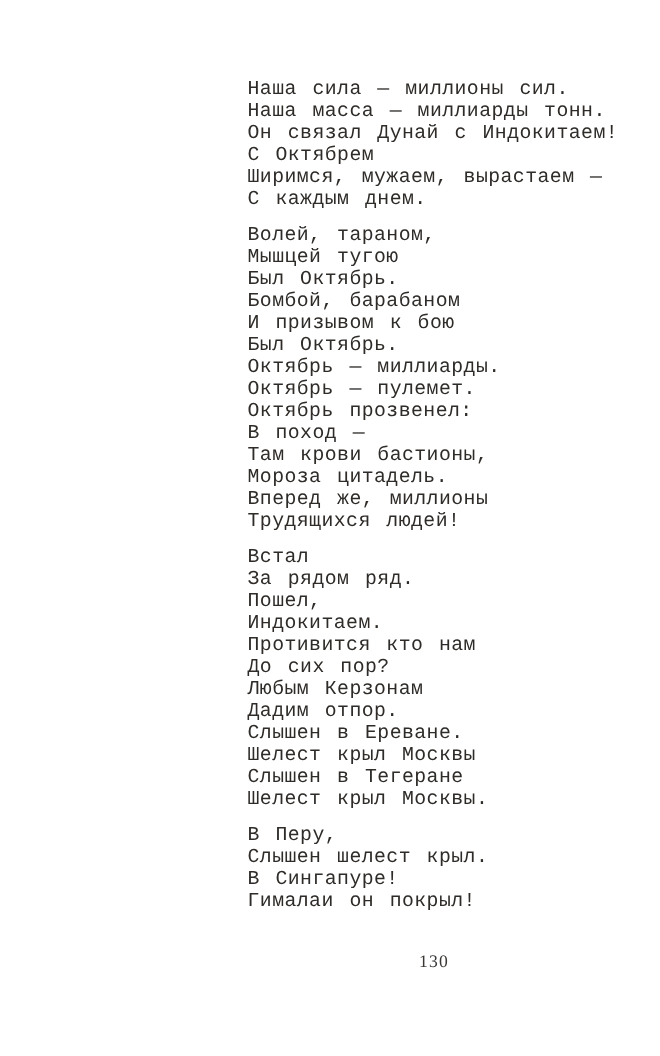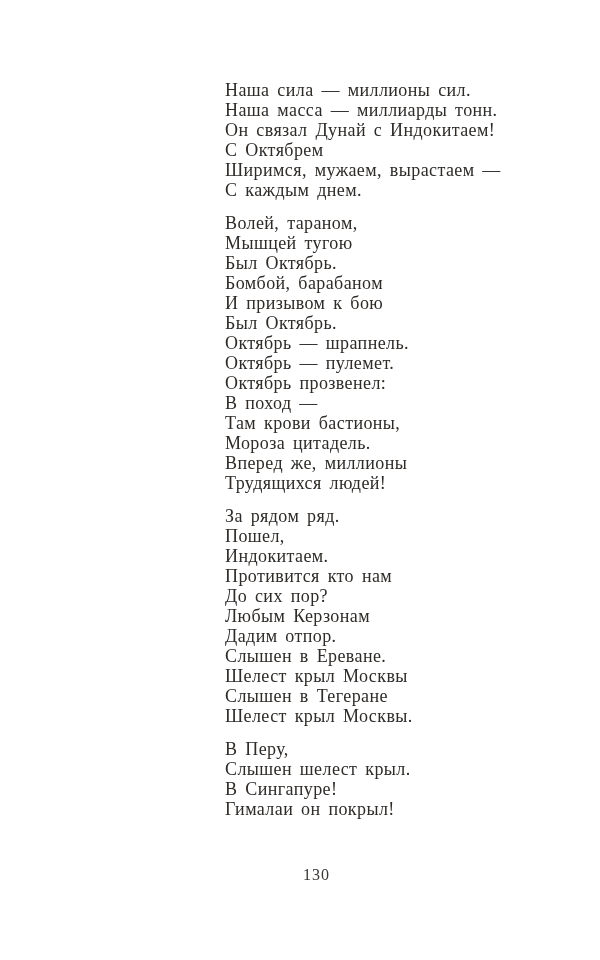--- a/index.html
+++ b/index.html
@@ -16,42 +16,43 @@
     position: relative;
     width: 600px;
     height: 960px;
     background: #ffffff;
     color: #2e2b28;
     font-family: "Liberation Serif", "DejaVu Serif", serif;
   }
   .poem {
     position: absolute;
     left: 225px;
-    top: 80px;
+    top: 71px;
     font-size: 18px;
     line-height: 20px;
     letter-spacing: 0.4px;
     word-spacing: 3px;
     white-space: nowrap;
+    font-family: Liberation Mono, monospace;
   }
   .stanza {
     margin: 0 0 13px 0;
   }
   .stanza:last-child {
     margin-bottom: 4px;
   }
   .line {
     height: 20px;
   }
   .folio {
     position: absolute;
     left: 225px;
     top: 866px;
     width: 183px;
-    text-align: center;
+    text-align: right;
     font-size: 16px;
     letter-spacing: 1px;
     color: #3a3734;
   }
 </style>
 </head>
 <body>
 
 <div class="book-page">
 
@@ -66,31 +67,32 @@
       <div class="line">С каждым днем.</div>
     </div>
 
     <div class="stanza">
       <div class="line">Волей, тараном,</div>
       <div class="line">Мышцей тугою</div>
       <div class="line">Был Октябрь.</div>
       <div class="line">Бомбой, барабаном</div>
       <div class="line">И призывом к бою</div>
       <div class="line">Был Октябрь.</div>
-      <div class="line">Октябрь — шрапнель.</div>
+      <div class="line">Октябрь — миллиарды.</div>
       <div class="line">Октябрь — пулемет.</div>
       <div class="line">Октябрь прозвенел:</div>
       <div class="line">В поход —</div>
       <div class="line">Там крови бастионы,</div>
       <div class="line">Мороза цитадель.</div>
       <div class="line">Вперед же, миллионы</div>
       <div class="line">Трудящихся людей!</div>
     </div>
 
     <div class="stanza">
+      <div class="line">Встал</div>
       <div class="line">За рядом ряд.</div>
       <div class="line">Пошел,</div>
       <div class="line">Индокитаем.</div>
       <div class="line">Противится кто нам</div>
       <div class="line">До сих пор?</div>
       <div class="line">Любым Керзонам</div>
       <div class="line">Дадим отпор.</div>
       <div class="line">Слышен в Ереване.</div>
       <div class="line">Шелест крыл Москвы</div>
       <div class="line">Слышен в Тегеране</div>

